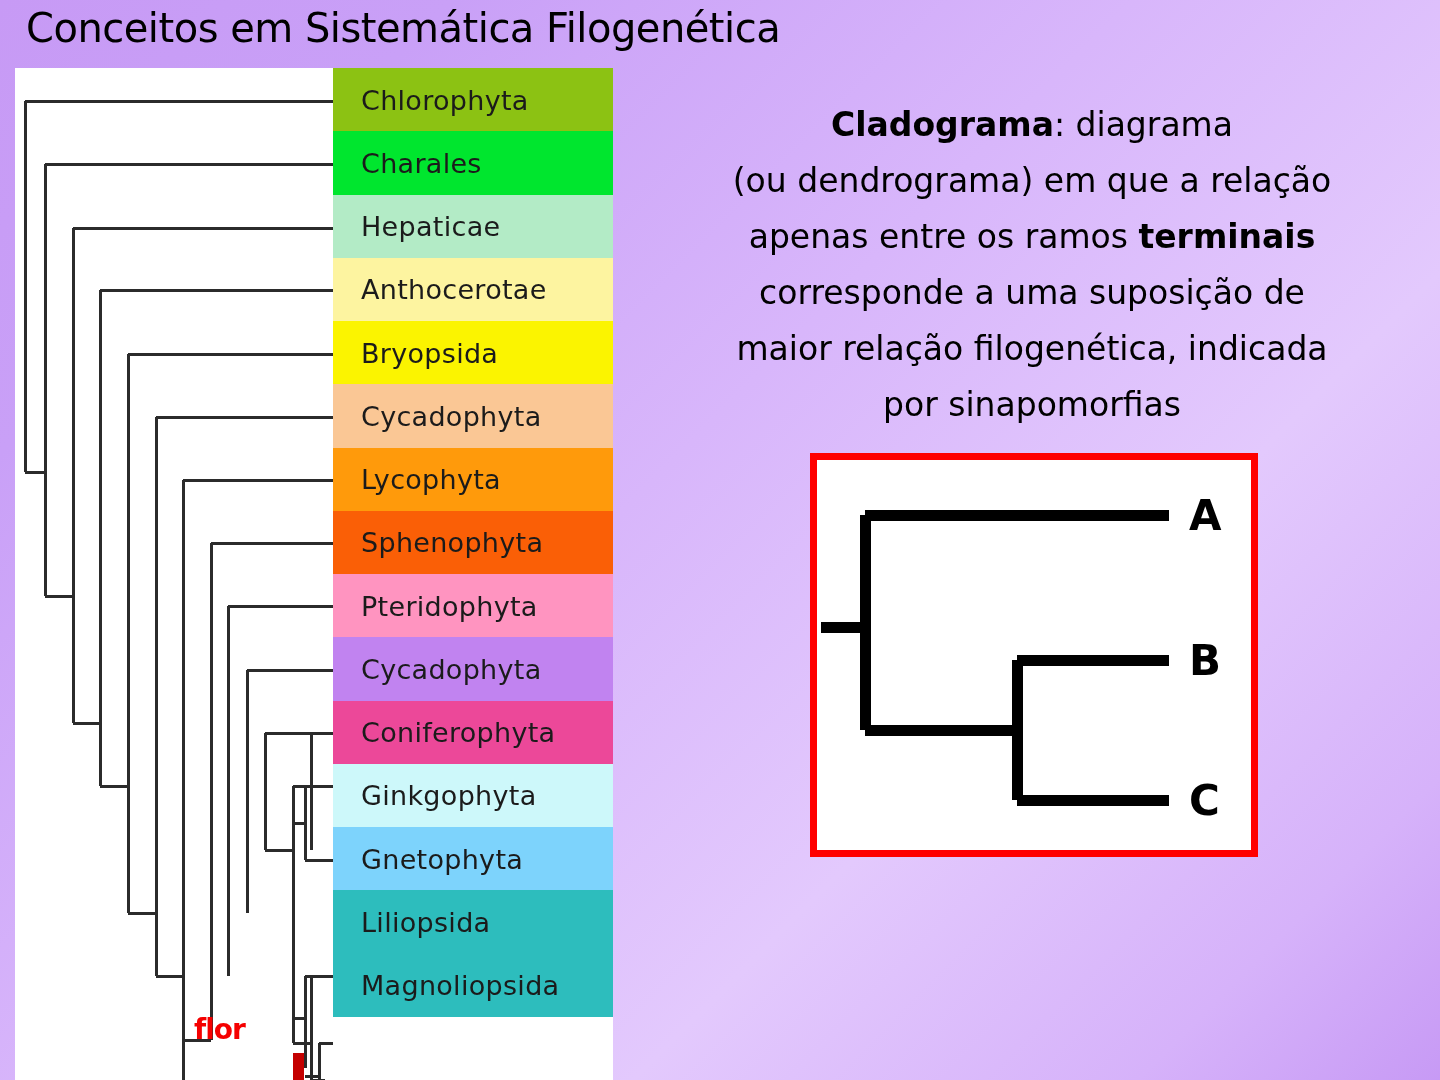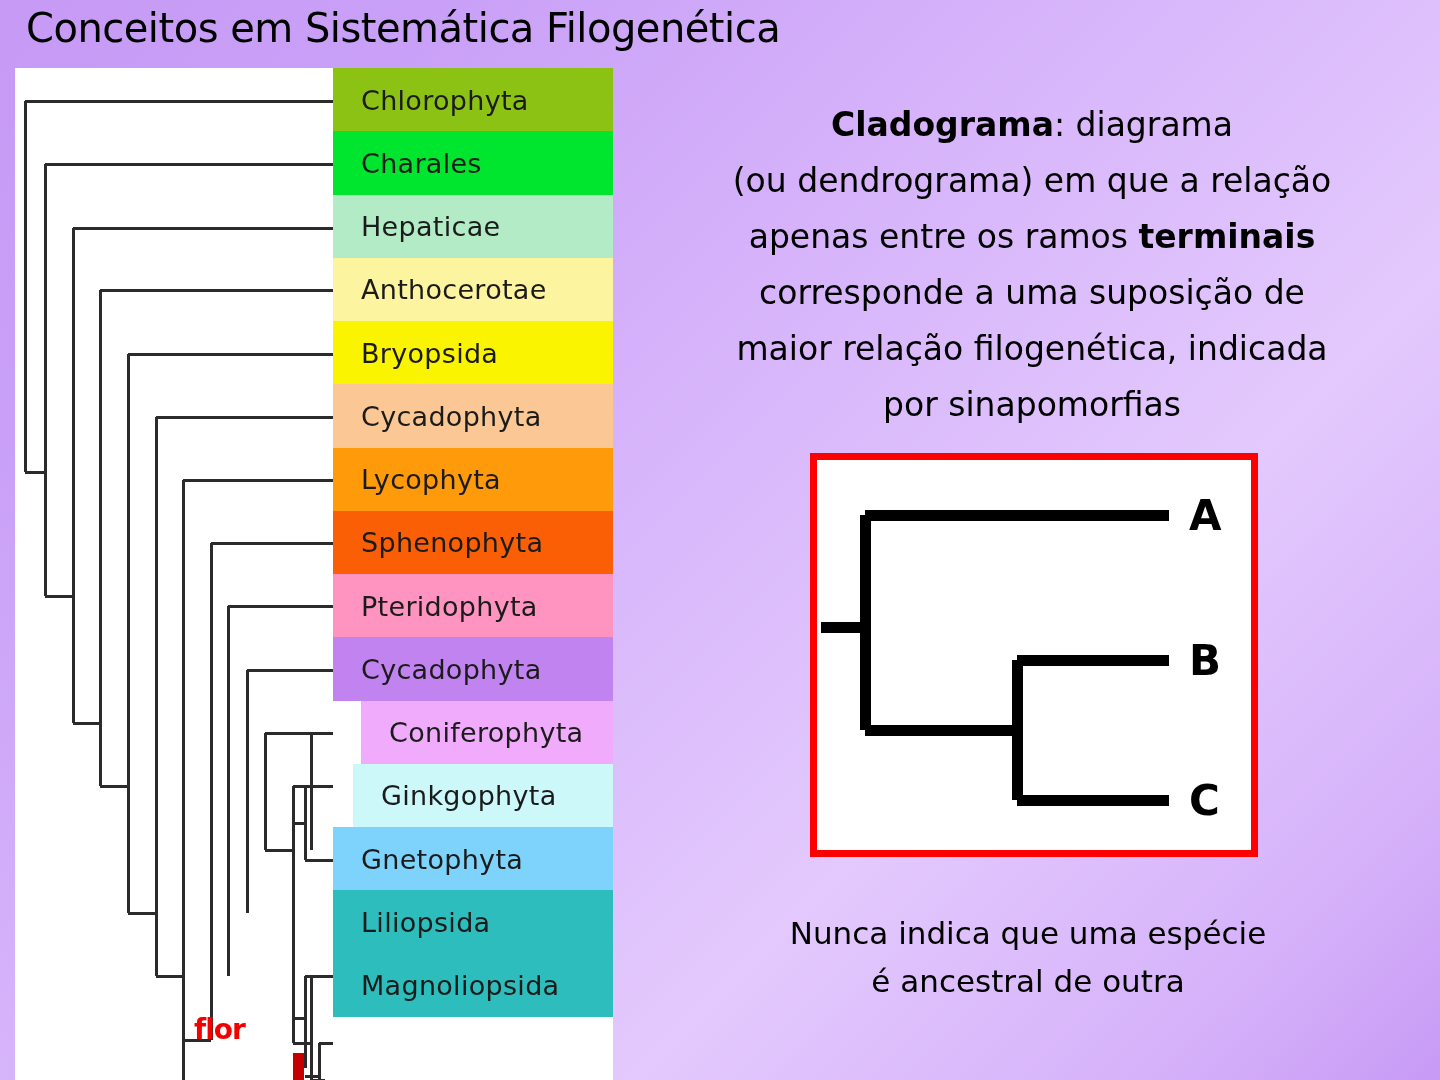--- a/index.html
+++ b/index.html
@@ -257,24 +257,24 @@
       </div>
       <div class="band" style="background-color: rgb(250, 95, 6);">
         <span class="band-label">Sphenophyta</span>
       </div>
       <div class="band" style="background-color: rgb(255, 148, 192);">
         <span class="band-label">Pteridophyta</span>
       </div>
       <div class="band" style="background-color: rgb(193, 131, 240);">
         <span class="band-label">Cycadophyta</span>
       </div>
-      <div class="band" style="background-color: #f0abfc; margin-left: 28px;">
+      <div class="band" style="background-color: #ec4899;">
         <span class="band-label">Coniferophyta</span>
       </div>
-      <div class="band" style="background-color: rgb(205, 248, 250); margin-left: 20px;">
+      <div class="band" style="background-color: rgb(205, 248, 250);">
         <span class="band-label">Ginkgophyta</span>
       </div>
       <div class="band" style="background-color: #7dd3fc; text-align: right;">
         <span class="band-label">Gnetophyta</span>
       </div>
       <div class="band" style="background-color: rgb(45, 189, 189);">
         <span class="band-label">Liliopsida</span>
       </div>
       <div class="band" style="background-color: rgb(45, 189, 189);">
         <span class="band-label">Magnoliopsida</span>
@@ -314,19 +314,15 @@
           <path d="M200,340 L352,340"></path>
         </g>
         <g font-family="DejaVu Sans, sans-serif" font-size="42" font-weight="bold" fill="#000000">
           <text x="372" y="70">A</text>
           <text x="372" y="215">B</text>
           <text x="372" y="355">C</text>
         </g>
       </svg>
     </div>
 
-    <div id="caption">
-      <div>Nunca indica que uma espécie</div>
-      <div>é ancestral de outra</div>
-    </div>
   </div>
 
 </div>
 
 </body></html>

